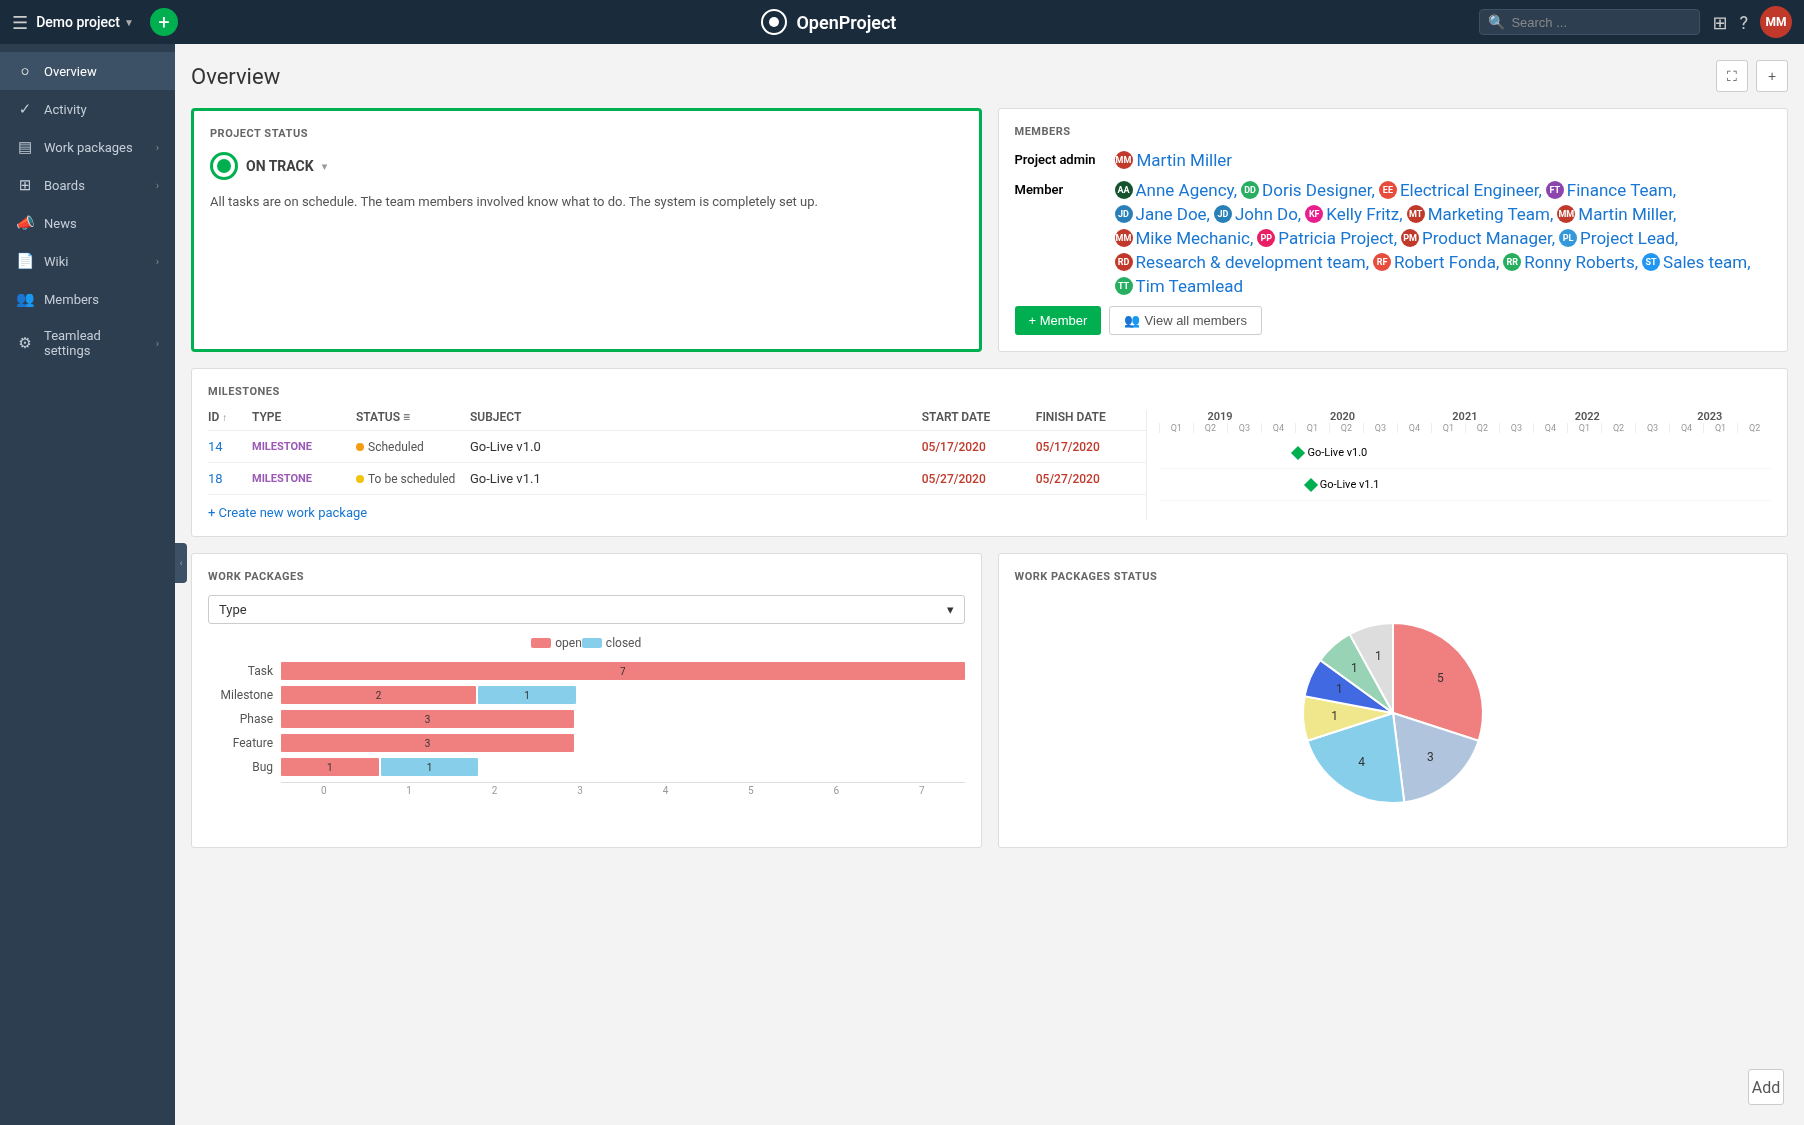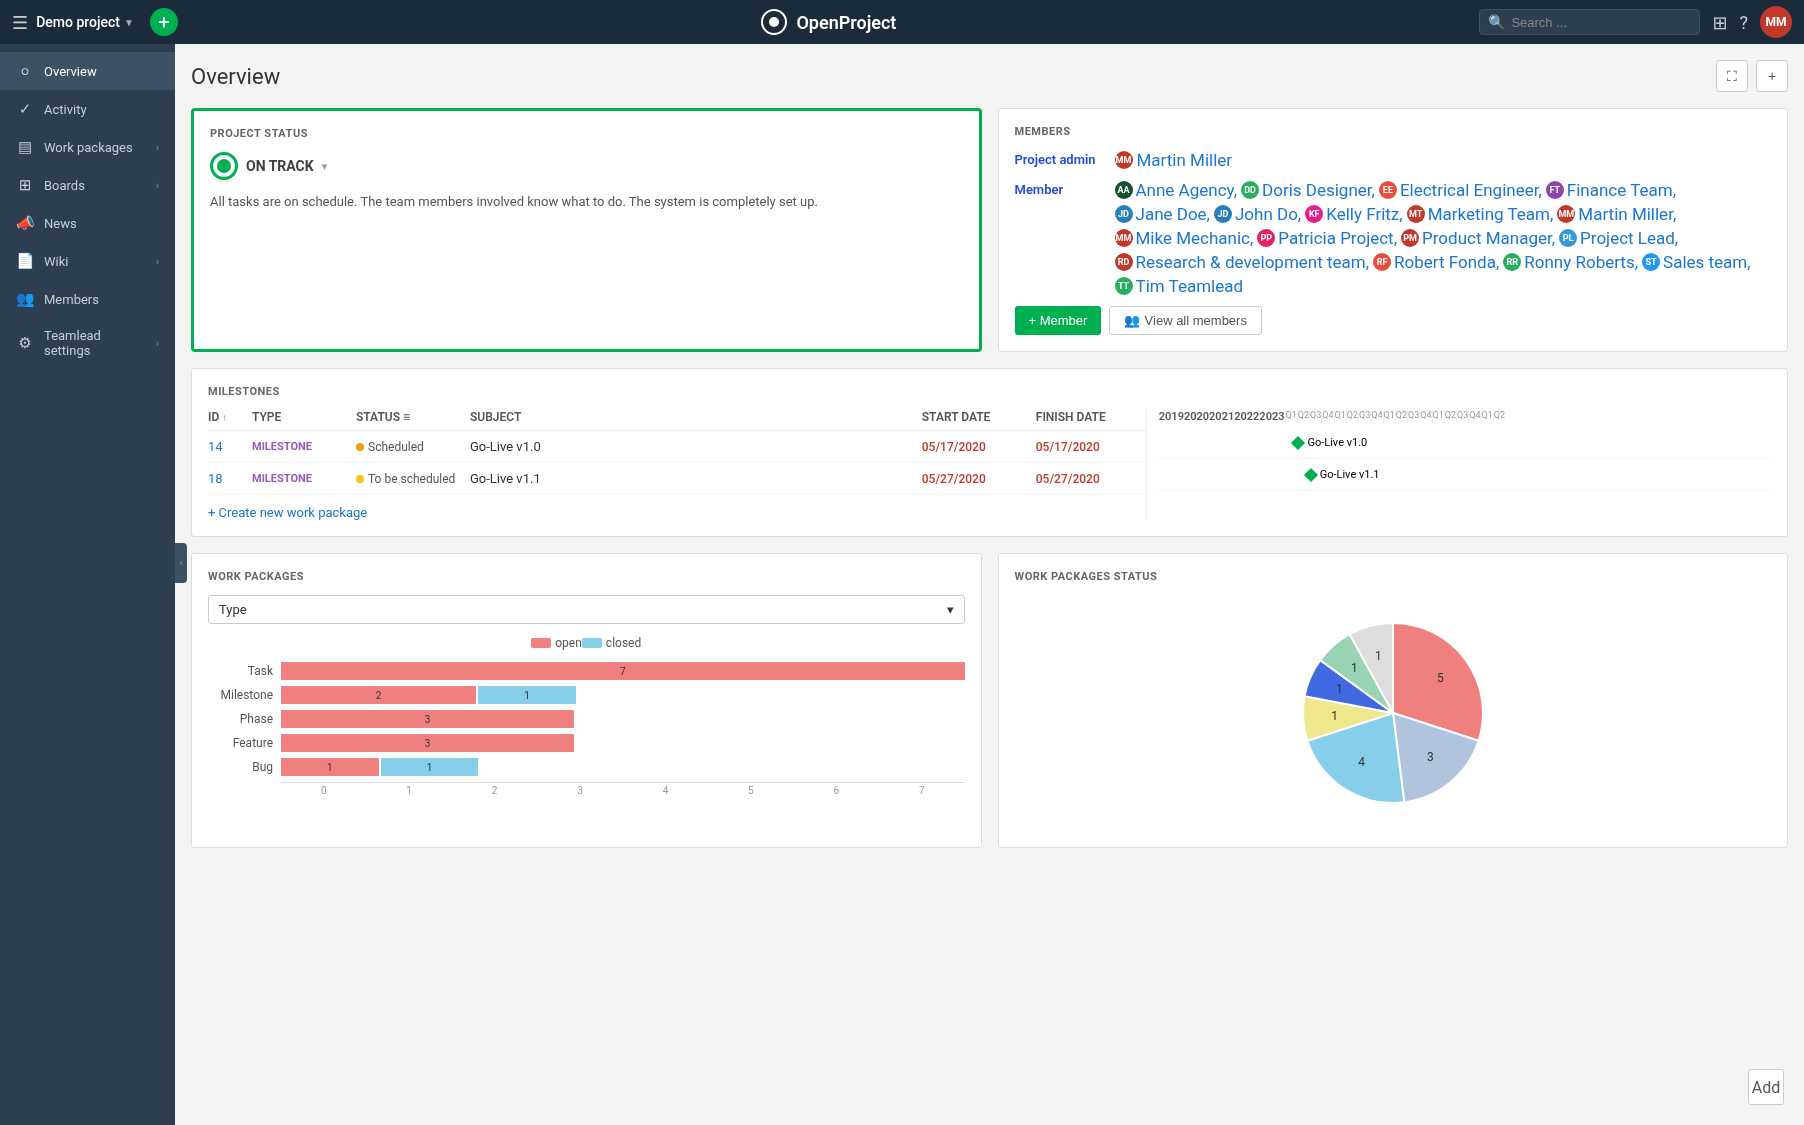--- a/index.html
+++ b/index.html
@@ -122,21 +122,21 @@
       height: 14px;
       border-radius: 50%;
       background: #00b050;
     }
     .status-label { color: #404040; font-weight: 700; font-size: 14px; }
     .status-chevron { color: #999; font-size: 11px; }
     .status-text { color: #555; font-size: 13px; line-height: 1.5; }
 
     
     .members-row { display: flex; align-items: flex-start; margin-bottom: 10px; }
-    .members-label { font-weight: 600; color: #1d4ed8; width: 100px; flex-shrink: 0; font-size: 13px; padding-top: 2px; }
+    .members-label { font-weight: 600; color: #000000; width: 100px; flex-shrink: 0; font-size: 13px; padding-top: 2px; }
     .members-value { display: flex; flex-wrap: wrap; gap: 4px; align-items: center; }
     .member-link { color: #1976d2; font-size: 17px; cursor: pointer; text-decoration: none; }
     .member-avatar { width: 18px; height: 18px; border-radius: 50%; display: inline-flex; align-items: center; justify-content: center; font-size: 9px; font-weight: 700; color: white; flex-shrink: 0; }
     .member-chip { display: inline-flex; align-items: center; gap: 3px; }
     .members-actions { display: flex; gap: 8px; margin-top: 8px; }
     .btn-primary { background: #00b050; color: white; border: none; padding: 6px 14px; border-radius: 3px; cursor: pointer; font-size: 13px; display: flex; align-items: center; gap: 4px; }
     .btn-outline { background: white; color: #555; border: 1px solid #ccc; padding: 6px 14px; border-radius: 3px; cursor: pointer; font-size: 13px; display: flex; align-items: center; gap: 4px; }
 
     
     .milestones-section { margin-top: 16px; }
@@ -149,21 +149,21 @@
     .col-type { color: #9b59b6; font-size: 11px; font-weight: 700; }
     .col-status { display: flex; align-items: center; gap: 4px; font-size: 12px; color: #555; }
     .status-dot { width: 8px; height: 8px; border-radius: 50%; flex-shrink: 0; }
     .col-subject { font-size: 13px; color: #333; }
     .col-date { color: #c0392b; font-size: 12px; font-weight: 500; }
     .sort-icon { font-size: 10px; color: #888; }
     .create-link { color: #1976d2; font-size: 13px; cursor: pointer; display: flex; align-items: center; gap: 4px; margin-top: 10px; }
 
     
     .gantt-area { border-left: 1px solid #eee; padding-left: 12px; overflow: hidden; }
-    .gantt-header { display: flex; flex-direction: row; font-size: 10px; color: #888; margin-bottom: 4px; }
+    .gantt-header { display: flex; flex-direction: column; font-size: 10px; color: #888; margin-bottom: 4px; }
     .gantt-years { display: flex; gap: 0; }
     .gantt-year { flex: 1; text-align: center; font-weight: 600; font-size: 11px; color: #555; }
     .gantt-quarters { display: flex; }
     .gantt-q { flex: 1; text-align: center; font-size: 9px; color: #999; border-left: 1px solid #eee; }
     .gantt-body { }
     .gantt-row { height: 32px; display: flex; align-items: center; border-bottom: 1px solid #f5f5f5; position: relative; }
 
     
     .wp-section { margin-top: 16px; }
     .wp-grid { display: grid; grid-template-columns: 1fr 1fr; gap: 16px; }

